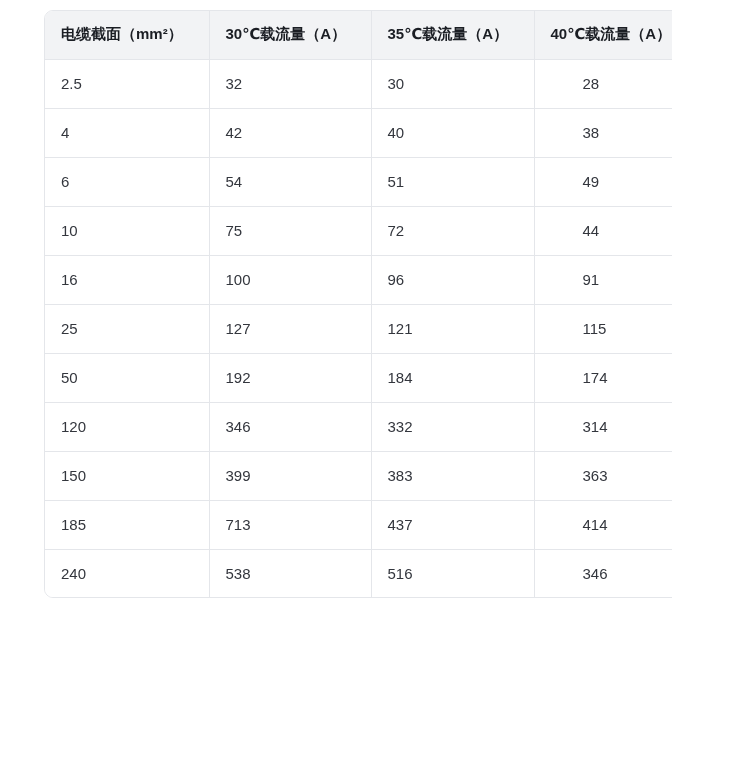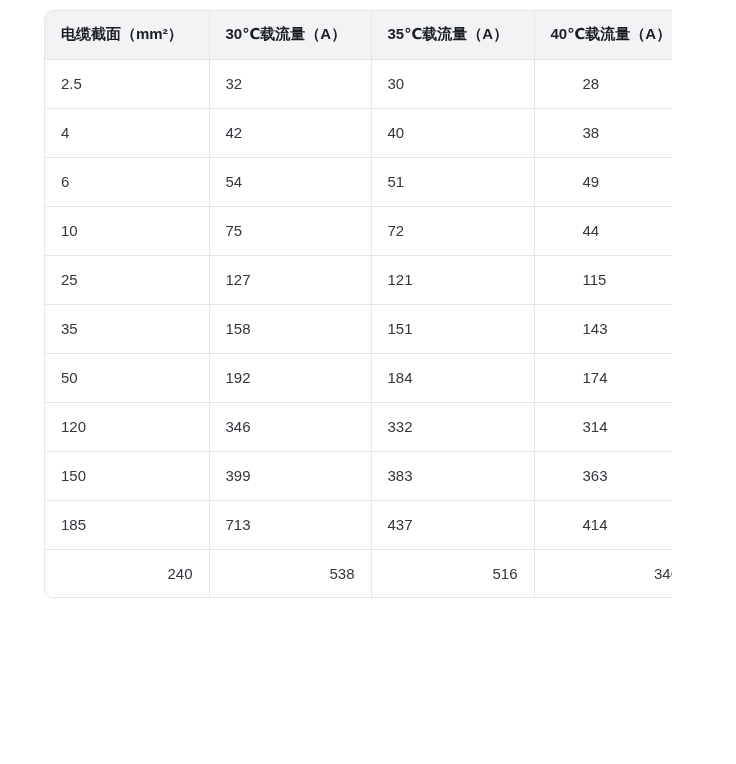--- a/index.html
+++ b/index.html
@@ -60,21 +60,21 @@
     text-align: left;
     vertical-align: middle;
     padding: 0 16px;
     border-right: 1px solid var(--border);
     border-bottom: 1px solid var(--border);
     white-space: nowrap;
     overflow: hidden;
     background: #ffffff;
   }
   tbody td:last-child { border-right: none; padding-left: 48px; }
-  tbody tr:last-child td { border-bottom: none; height: 48px; text-align: right; }
+  tbody tr:last-child td { border-bottom: none; height: 48px; }
 </style>
 </head>
 <body>
 
 <div class="canvas">
   <div class="table-wrap">
     <table>
       <colgroup>
         <col style="width:164px">
         <col style="width:162px">
@@ -111,34 +111,34 @@
     <td>49</td>
   </tr>
 
   <tr>
     <td>10</td>
     <td>75</td>
     <td>72</td>
     <td>44</td>
   </tr>
 
+  <tr>
+    <td>16</td>
+    <td>100</td>
+    <td>96</td>
+    <td>91</td>
+  </tr>
 
   <tr>
     <td>25</td>
     <td>127</td>
     <td>121</td>
     <td>115</td>
   </tr>
 
-  <tr>
-    <td>35</td>
-    <td>158</td>
-    <td>151</td>
-    <td>143</td>
-  </tr>
 
   <tr>
     <td>50</td>
     <td>192</td>
     <td>184</td>
     <td>174</td>
   </tr>
 
 
 

